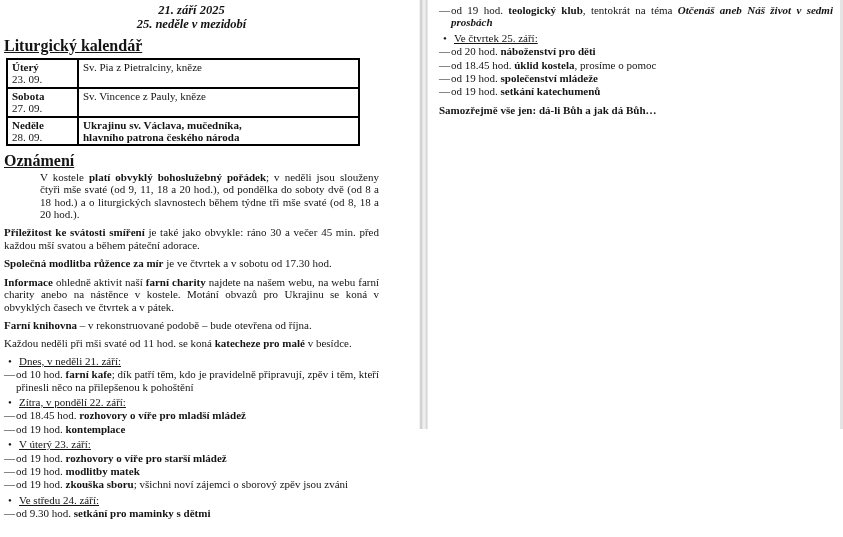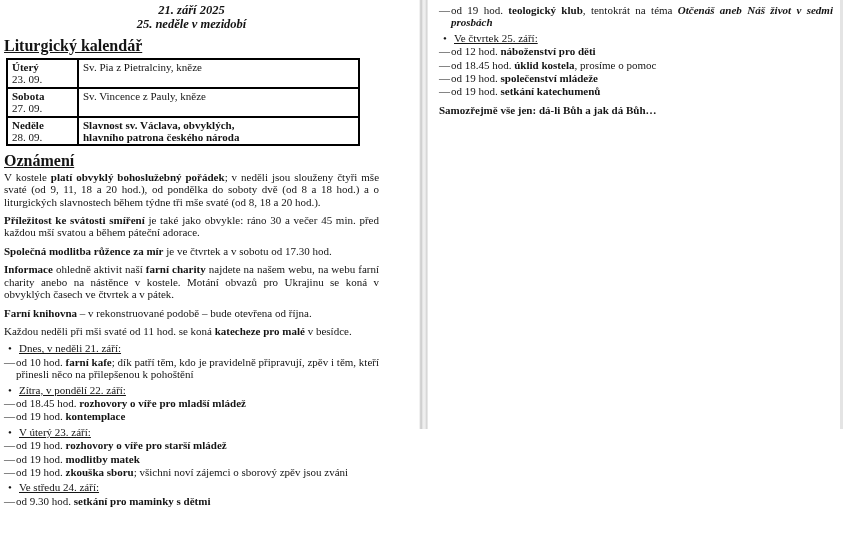--- a/index.html
+++ b/index.html
@@ -34,21 +34,21 @@
     border: 2px solid #000; vertical-align: top;
     font-size: 11px; line-height: 12.4px; padding: 1px 5px 1px 4px;
   }
   table.calendar td.daycol { width: 60px; }
   .day { font-weight: bold; }
   .feast-line { }
   .feast-bold .feast-line { font-weight: bold; }
 
   .blocks { }
   .para { font-size: 11px; line-height: 12.4px; text-align: justify; margin: 6px 0 0 0; }
-  .blocks .para:first-child { margin-top: 3px; }
+  .blocks .para:first-child { margin-top: 3px; margin-left: 36px; }
   .li {
     font-size: 11px; line-height: 12.4px; text-align: justify;
     position: relative; padding-left: 12px; margin: 1px 0 0 0;
   }
   .li .marker { position: absolute; left: 0; top: 0; }
   .li.bullet { padding-left: 15px; margin-top: 3px; }
   .li.bullet .marker { left: 4px; }
   .para + .li.bullet { margin-top: 5px; }
 
   .b { font-weight: bold; }
@@ -84,21 +84,21 @@
             <td>
               <div class="feast-line">Sv. Vincence z Pauly, kněze</div>
             </td>
           </tr>
           <tr>
             <td class="daycol">
               <div class="day">Neděle</div>
               <div>28. 09.</div>
             </td>
             <td class="feast-bold">
-              <div class="feast-line">Slavnost sv. Václava, obvyklých,</div>
+              <div class="feast-line">Ukrajinu sv. Václava, mučedníka,</div>
               <div class="feast-line">hlavního patrona českého národa</div>
             </td>
           </tr>
         </tbody>
     </table>
     <h2 class="section-heading second">Oznámení</h2>
     <div class="blocks" id="blocks-left">
         <p class="para"><span>V kostele </span><span class="b">platí obvyklý bohoslužebný pořádek</span><span>; v neděli jsou slouženy čtyři mše svaté (od 9, 11, 18 a 20 hod.), od pondělka do soboty dvě (od 8 a 18 hod.) a o liturgických slavnostech během týdne tři mše svaté (od 8, 18 a 20 hod.).</span></p>
         <p class="para"><span class="b">Příležitost ke svátosti smíření</span><span> je také jako obvykle: ráno 30 a večer 45 min. před každou mší svatou a během páteční adorace.</span></p>
         <p class="para"><span class="b">Společná modlitba růžence za mír</span><span> je ve čtvrtek a v sobotu od 17.30 hod.</span></p>
@@ -118,20 +118,20 @@
         <div class="li dash"><span class="marker">—</span><span>od 9.30 hod. </span><span class="b">setkání pro maminky s dětmi</span></div>
       </div>
   </div>
 
   <div class="divider"></div>
 
   <div class="page page-right">
     <div class="blocks" id="blocks-right">
         <div class="li dash"><span class="marker">—</span><span>od 19 hod. </span><span class="b">teologický klub</span><span>, tentokrát na téma </span><span class="b i">Otčenáš aneb Náš život v sedmi prosbách</span></div>
         <div class="li bullet"><span class="marker">•</span><span class="u">Ve čtvrtek 25. září:</span></div>
-        <div class="li dash"><span class="marker">—</span><span>od 12 hod. </span><span class="b">náboženství pro děti</span></div>
+        <div class="li dash"><span class="marker">—</span><span>od 20 hod. </span><span class="b">náboženství pro děti</span></div>
         <div class="li dash"><span class="marker">—</span><span>od 18.45 hod. </span><span class="b">úklid kostela</span><span>, prosíme o pomoc</span></div>
         <div class="li dash"><span class="marker">—</span><span>od 19 hod. </span><span class="b">společenství mládeže</span></div>
         <div class="li dash"><span class="marker">—</span><span>od 19 hod. </span><span class="b">setkání katechumenů</span></div>
         <p class="para"><span class="b">Samozřejmě vše jen: dá-li Bůh a jak dá Bůh…</span></p>
       </div>
   </div>
 </div>
 
 </body></html>

